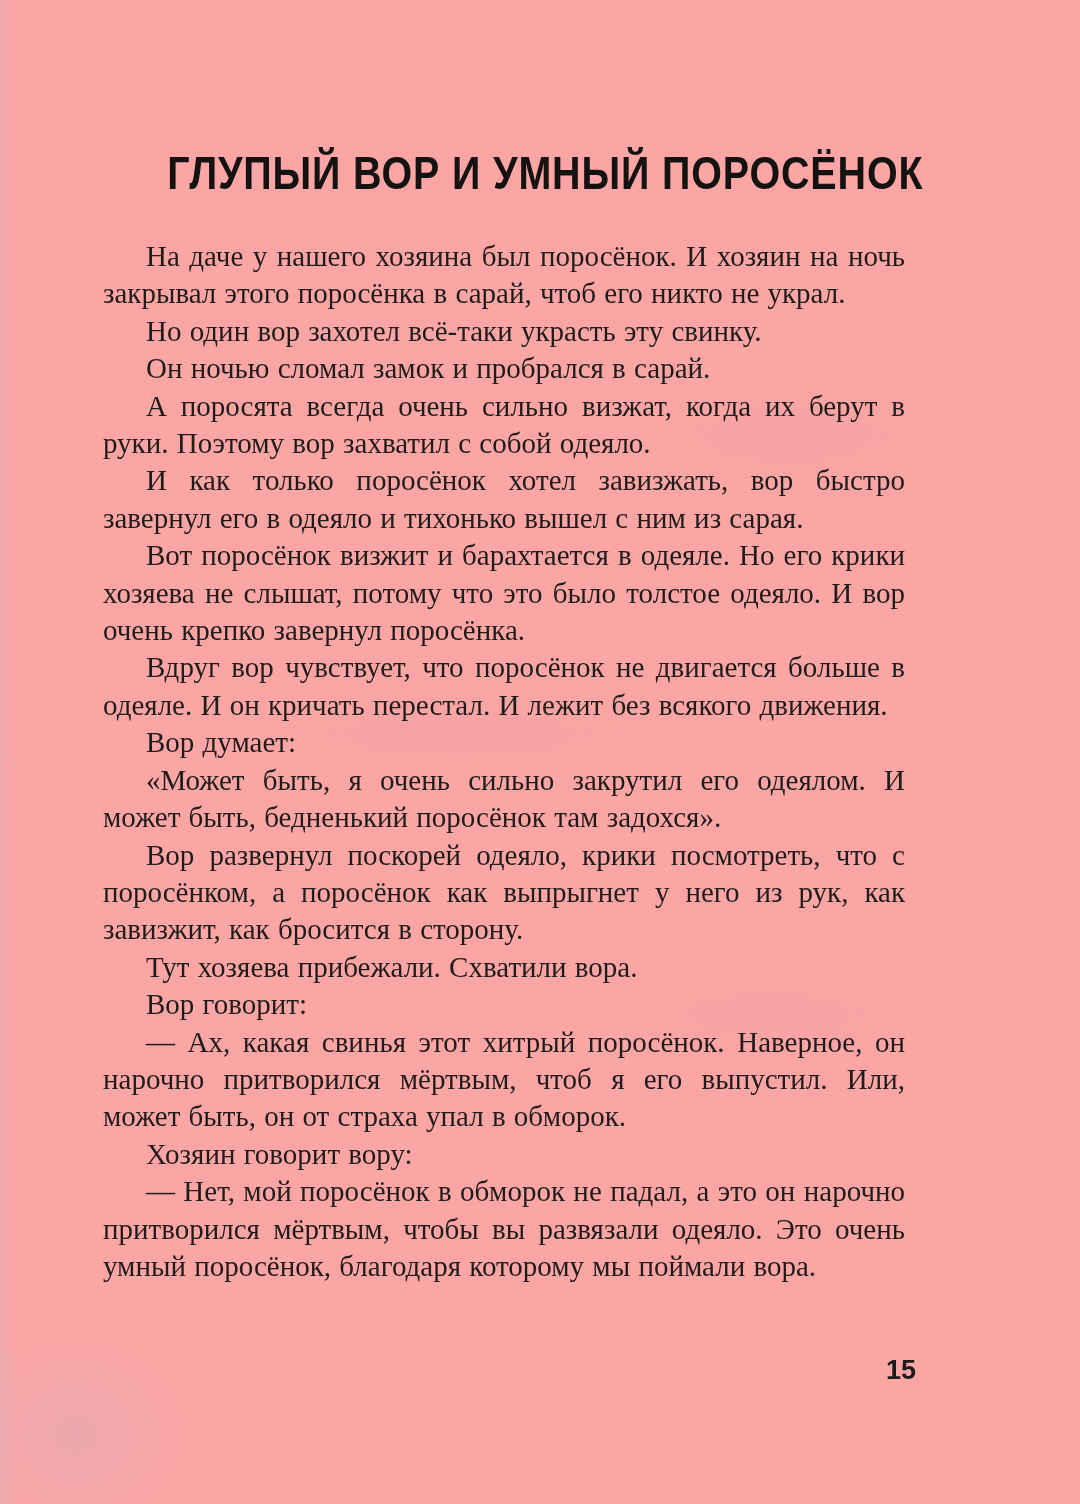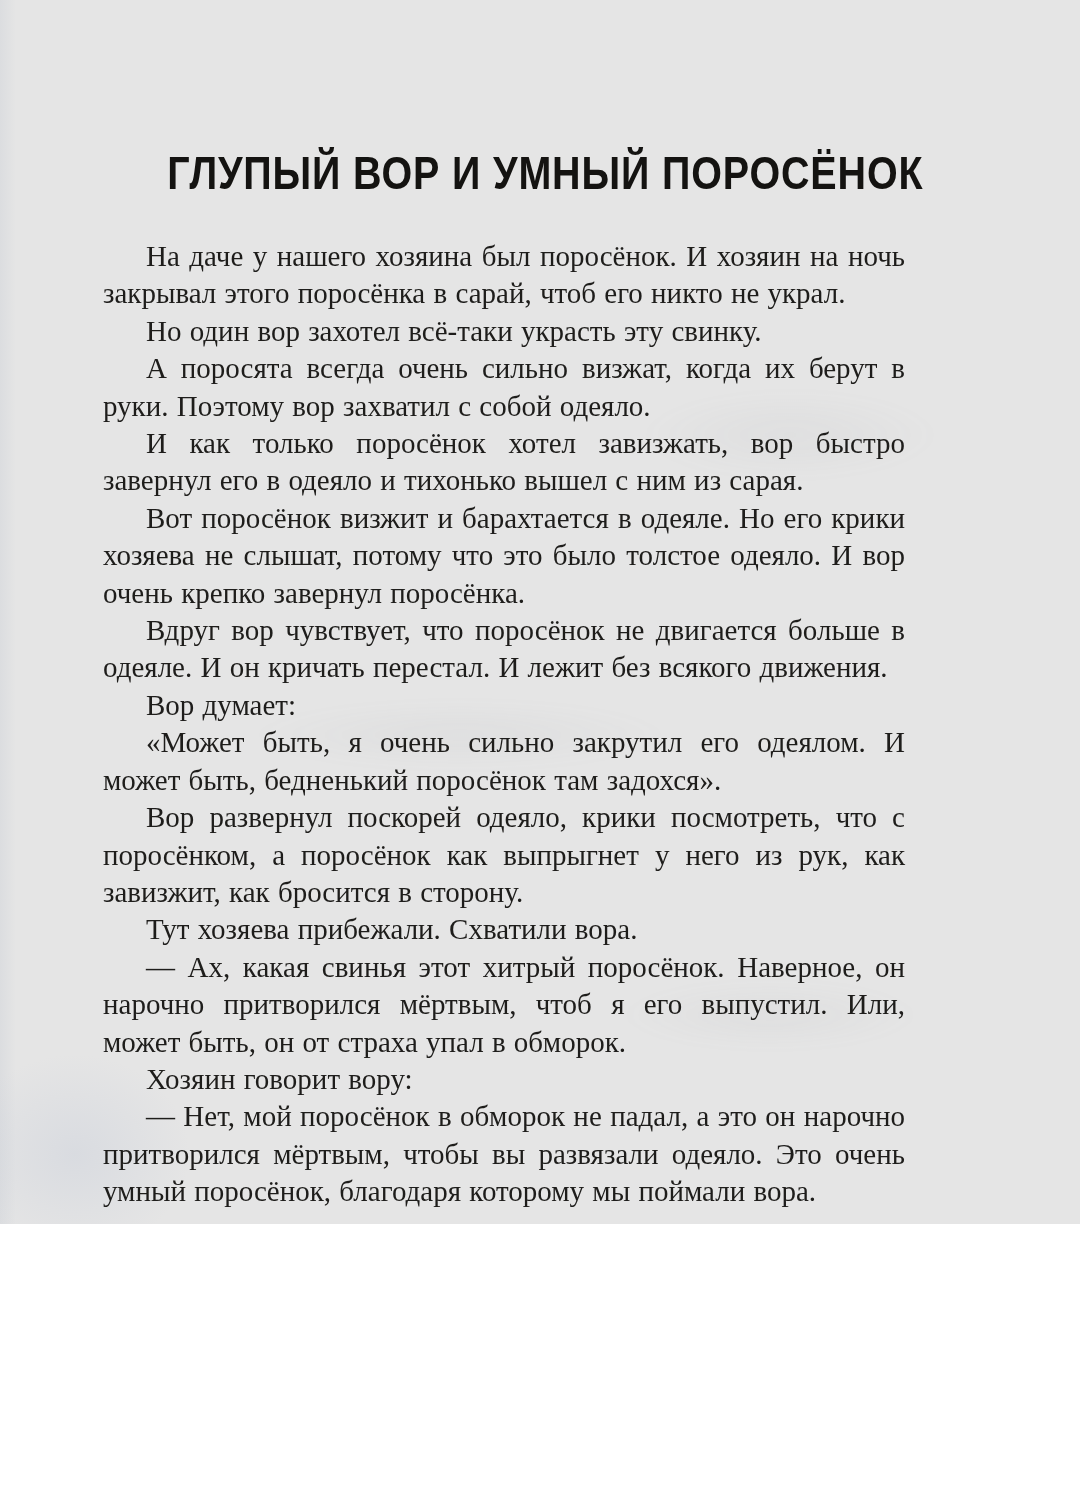--- a/index.html
+++ b/index.html
@@ -3,22 +3,22 @@
 <meta charset="utf-8">
 <style>
   html, body {
     margin: 0;
     padding: 0;
     background: #ffffff;
   }
   .scan-page {
     position: relative;
     width: 1080px;
-    height: 1224px;
-    background: #e5e5e5;
+    height: 1504px;
+    background: #fca5a5;
     overflow: hidden;
     font-family: "Liberation Serif", serif;
     color: #1e1d1b;
   }
   
   .edge-shade-left {
     position: absolute;
     left: 0; top: 0;
     width: 16px; height: 100%;
     background: linear-gradient(90deg, rgba(185,192,204,0.22), rgba(185,192,204,0));
@@ -99,28 +99,30 @@
   <div class="corner-smudge"></div>
   <div class="bleed-ghost ghost-a"></div>
   <div class="bleed-ghost ghost-b"></div>
   <div class="bleed-ghost ghost-c"></div>
 
   <h1 class="story-title">ГЛУПЫЙ ВОР И УМНЫЙ ПОРОСЁНОК</h1>
 
   <main class="text-block">
     <p>На даче у нашего хозяина был поросёнок. И хозяин на ночь закрывал этого поросёнка в сарай, чтоб его никто не украл.</p>
     <p>Но один вор захотел всё-таки украсть эту свинку.</p>
+    <p>Он ночью сломал замок и пробрался в сарай.</p>
     <p>А поросята всегда очень сильно визжат, когда их берут в руки. Поэтому вор захватил с собой одеяло.</p>
     <p>И как только поросёнок хотел завизжать, вор быстро завернул его в одеяло и тихонько вышел с ним из сарая.</p>
     <p>Вот поросёнок визжит и барахтается в одеяле. Но его крики хозяева не слышат, потому что это было толстое одеяло. И вор очень крепко завернул поросёнка.</p>
     <p>Вдруг вор чувствует, что поросёнок не двигается больше в одеяле. И он кричать перестал. И лежит без всякого движения.</p>
     <p>Вор думает:</p>
     <p>«Может быть, я очень сильно закрутил его одеялом. И может быть, бедненький поросёнок там задохся».</p>
     <p>Вор развернул поскорей одеяло, крики посмотреть, что с поросёнком, а поросёнок как выпрыгнет у него из рук, как завизжит, как бросится в сторону.</p>
     <p>Тут хозяева прибежали. Схватили вора.</p>
+    <p>Вор говорит:</p>
     <p>— Ах, какая свинья этот хитрый поросёнок. Наверное, он нарочно притворился мёртвым, чтоб я его выпустил. Или, может быть, он от страха упал в обморок.</p>
     <p>Хозяин говорит вору:</p>
     <p>— Нет, мой поросёнок в обморок не падал, а это он нарочно притворился мёртвым, чтобы вы развязали одеяло. Это очень умный поросёнок, благодаря которому мы поймали вора.</p>
   </main>
 
   <div class="page-number">15</div>
 
 </div>
 
 </body></html>

